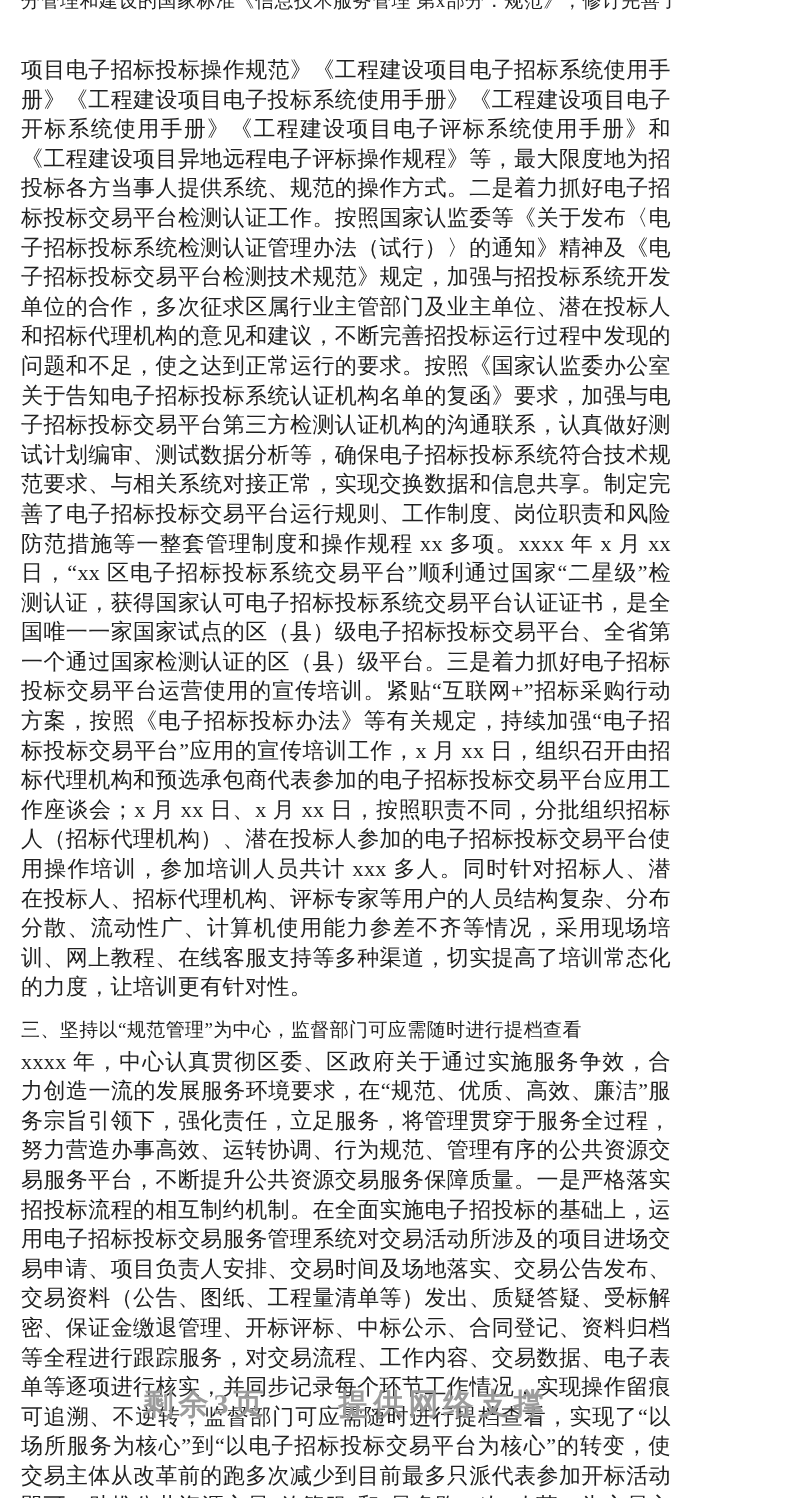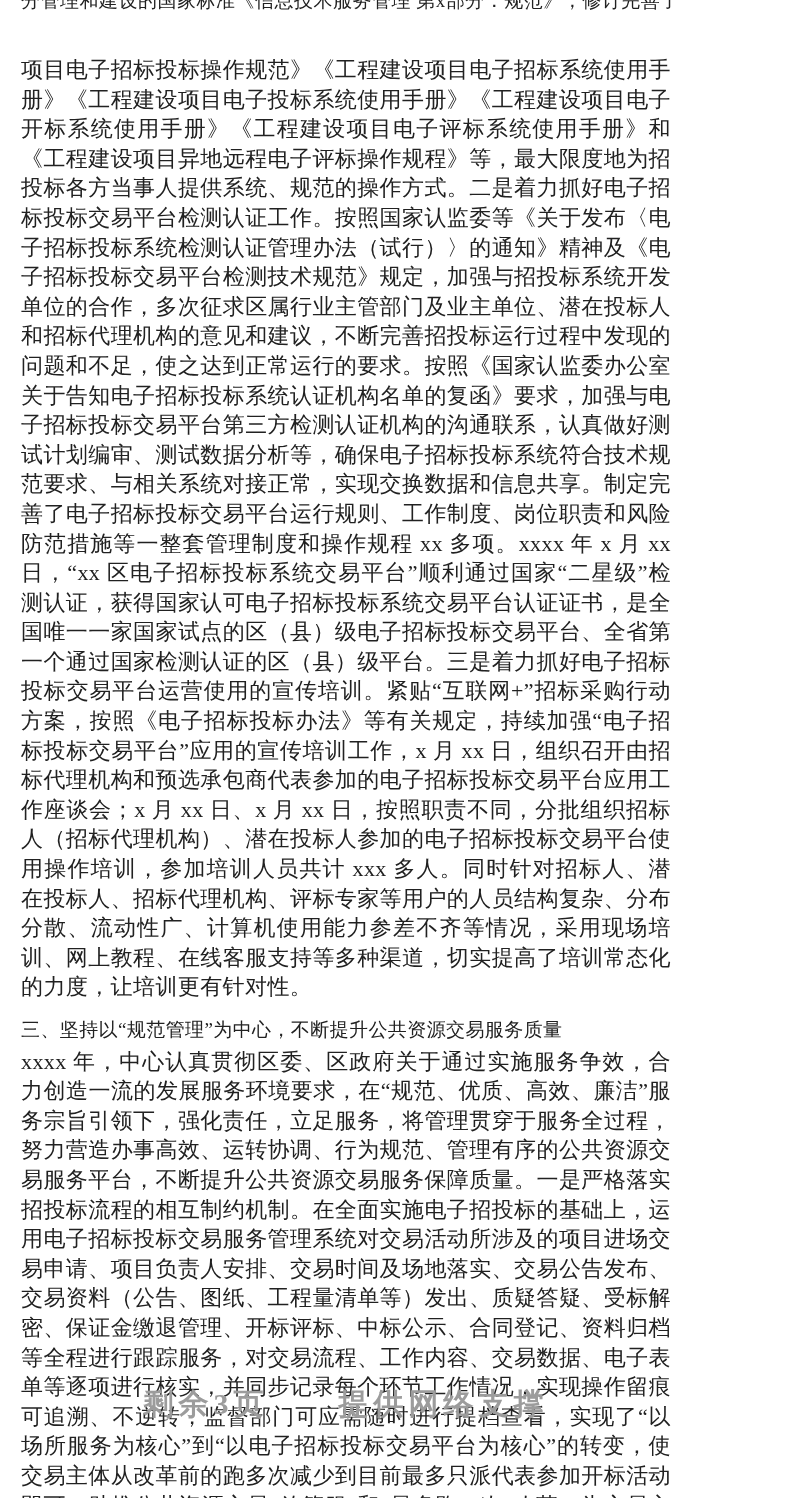--- a/index.html
+++ b/index.html
@@ -65,19 +65,19 @@
 <body>
 
 <div class="page">
 
   <div class="clip-wrap">
     <div class="clip-inner">分管理和建设的国家标准《信息技术服务管理 第x部分：规范》，修订完善了《工程建设</div>
   </div>
 
   <p class="body-text para-1">项目电子招标投标操作规范》《工程建设项目电子招标系统使用手册》《工程建设项目电子投标系统使用手册》《工程建设项目电子开标系统使用手册》《工程建设项目电子评标系统使用手册》和《工程建设项目异地远程电子评标操作规程》等，最大限度地为招投标各方当事人提供系统、规范的操作方式。二是着力抓好电子招标投标交易平台检测认证工作。按照国家认监委等《关于发布〈电子招标投标系统检测认证管理办法（试行）〉的通知》精神及《电子招标投标交易平台检测技术规范》规定，加强与招投标系统开发单位的合作，多次征求区属行业主管部门及业主单位、潜在投标人和招标代理机构的意见和建议，不断完善招投标运行过程中发现的问题和不足，使之达到正常运行的要求。按照《国家认监委办公室关于告知电子招标投标系统认证机构名单的复函》要求，加强与电子招标投标交易平台第三方检测认证机构的沟通联系，认真做好测试计划编审、测试数据分析等，确保电子招标投标系统符合技术规范要求、与相关系统对接正常，实现交换数据和信息共享。制定完善了电子招标投标交易平台运行规则、工作制度、岗位职责和风险防范措施等一整套管理制度和操作规程 xx 多项。xxxx 年 x 月 xx 日，“xx 区电子招标投标系统交易平台”顺利通过国家“二星级”检测认证，获得国家认可电子招标投标系统交易平台认证证书，是全国唯一一家国家试点的区（县）级电子招标投标交易平台、全省第一个通过国家检测认证的区（县）级平台。三是着力抓好电子招标投标交易平台运营使用的宣传培训。紧贴“互联网+”招标采购行动方案，按照《电子招标投标办法》等有关规定，持续加强“电子招标投标交易平台”应用的宣传培训工作，x 月 xx 日，组织召开由招标代理机构和预选承包商代表参加的电子招标投标交易平台应用工作座谈会；x 月 xx 日、x 月 xx 日，按照职责不同，分批组织招标人（招标代理机构）、潜在投标人参加的电子招标投标交易平台使用操作培训，参加培训人员共计 xxx 多人。同时针对招标人、潜在投标人、招标代理机构、评标专家等用户的人员结构复杂、分布分散、流动性广、计算机使用能力参差不齐等情况，采用现场培训、网上教程、在线客服支持等多种渠道，切实提高了培训常态化的力度，让培训更有针对性。</p>
 
-  <h3 class="section-heading">三、坚持以“规范管理”为中心，不断提升公共资源交易服务质量</h3>
+  <h3 class="section-heading">三、坚持以“规范管理”为中心，监督部门可应需随时进行提档查看</h3>
 
   <p class="body-text para-2">xxxx 年，中心认真贯彻区委、区政府关于通过实施服务争效，合力创造一流的发展服务环境要求，在“规范、优质、高效、廉洁”服务宗旨引领下，强化责任，立足服务，将管理贯穿于服务全过程，努力营造办事高效、运转协调、行为规范、管理有序的公共资源交易服务平台，不断提升公共资源交易服务保障质量。一是严格落实招投标流程的相互制约机制。在全面实施电子招投标的基础上，运用电子招标投标交易服务管理系统对交易活动所涉及的项目进场交易申请、项目负责人安排、交易时间及场地落实、交易公告发布、交易资料（公告、图纸、工程量清单等）发出、质疑答疑、受标解密、保证金缴退管理、开标评标、中标公示、合同登记、资料归档等全程进行跟踪服务，对交易流程、工作内容、交易数据、电子表单等逐项进行核实，并同步记录每个环节工作情况，实现操作留痕可追溯、不逆转，监督部门可应需随时进行提档查看，实现了“以场所服务为核心”到“以电子招标投标交易平台为核心”的转变，使交易主体从改革前的跑多次减少到目前最多只派代表参加开标活动即可，助推公共资源交易“放管服”和“最多跑一次”改革，为交易主体少跑腿和“零上门”提供网络支撑，也为交易服务与项目交易的合理融合与实施提供了服务保障。截至 xx 月 xx 日，通过电子招标投标交易平台全程网上办理的工程建设项目 xxx 宗，预算金额 xx.xx 亿元，中标金额 xx.xx 亿元，节减资金 x.xx 亿元，节资率 x.xx%。同时利用“互联网+”技术，将招标文件获取时间与招标公告发布时间进行重叠，至少又为这些项目在招标阶段节省了 x 至 x 天时间，实现招标提速 xx%以上。二是严格落实投标保证金缴退管理工作。投标保证金收缴涉及招标采购领域很多保密信息，是落实公共资源交易“放管服”改革中一项比较敏感和紧迫的工作。中心不遗余力推动此项改革，在全省率先建立起投标保证金网上管理系统，变“现场缴纳”为“线上办理”，通过基本账</p>
 
   <div class="footer-notice">剩余3页　　提供网络支撑</div>
 
 </div>
 
 </body></html>

